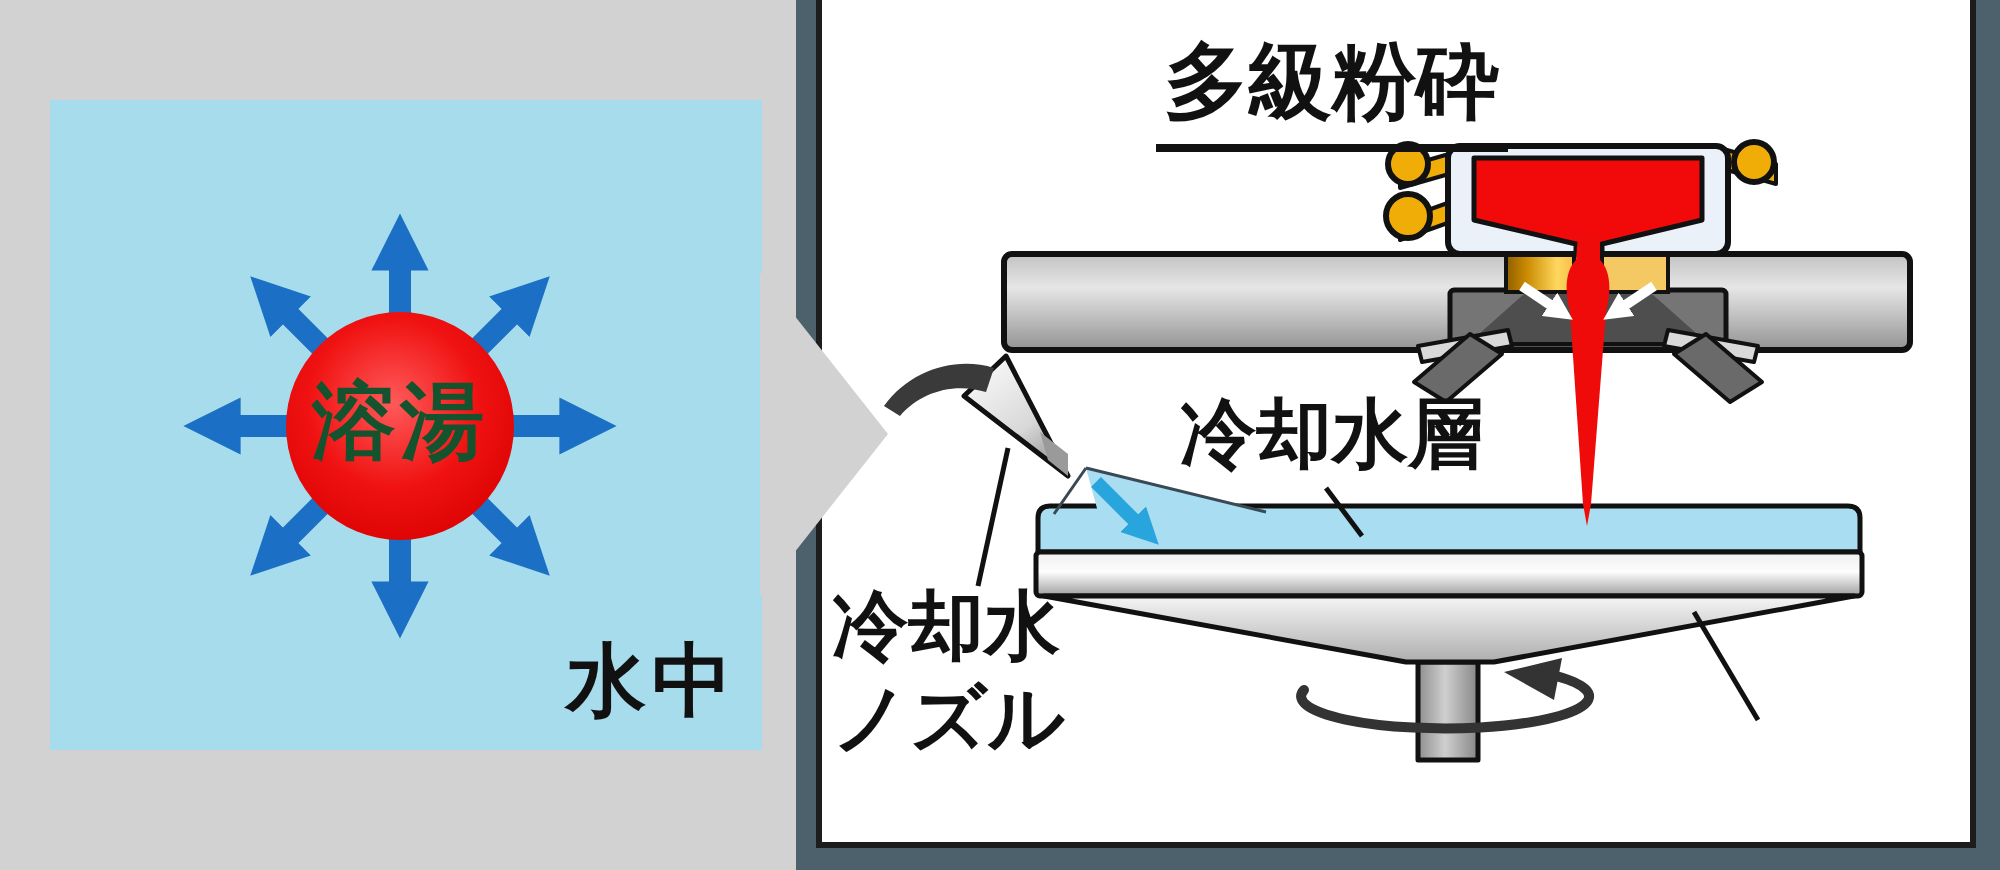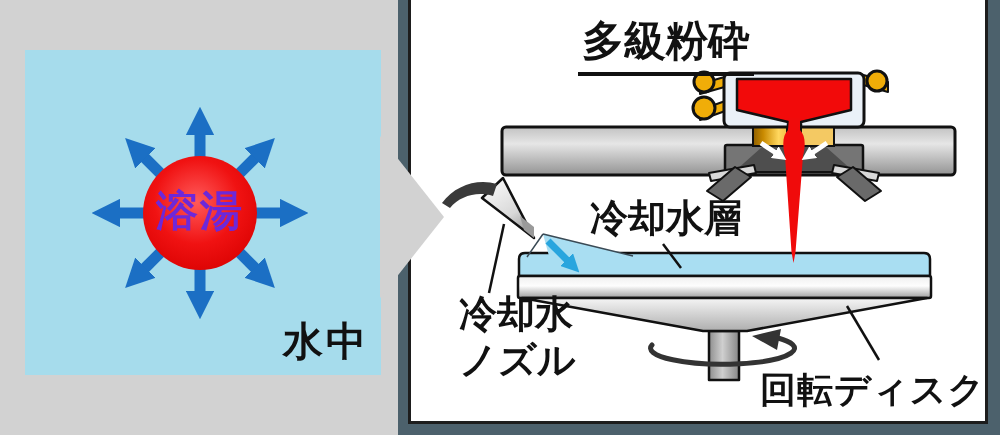--- a/index.html
+++ b/index.html
@@ -1,26 +1,26 @@
 <!DOCTYPE html>
 <html><head>
 <meta charset="utf-8">
 <style>
   html,body{margin:0;padding:0;background:#d2d2d2;}
   .stage{position:relative;width:1000px;height:435px;background:#d2d2d2;overflow:hidden;
          font-family:"Liberation Sans","DejaVu Sans",sans-serif;}
   .stage svg{position:absolute;left:0;top:0;z-index:1;}
   .label{position:absolute;z-index:2;font-weight:bold;color:#111;line-height:1.15;white-space:pre-line;}
-  .lbl-yoto{left:156px;top:187px;font-size:42px;color:#6d28d9;letter-spacing:2px;}
+  .lbl-yoto{left:156px;top:187px;font-size:42px;color:#14532d;letter-spacing:2px;}
   .lbl-suichu{left:283px;top:318px;font-size:40px;letter-spacing:3px;text-align:center;}
   .title-wrap{position:absolute;left:411px;top:13px;width:510px;text-align:center;z-index:2;}
   .title-wrap span{display:inline-block;font-weight:bold;font-size:42px;color:#111;
                    border-bottom:4px solid #111;padding:0 4px 3px;}
   .lbl-waterlayer{left:566px;top:197px;font-size:38px;margin-left:24px;}
-  .lbl-nozzle{left:416px;top:291px;font-size:38px;line-height:1.22;margin-left:43px;}
+  .lbl-nozzle{left:416px;top:291px;font-size:38px;line-height:1.22;}
   .lbl-disk{left:760px;top:369px;font-size:36px;letter-spacing:1px;}
 </style>
 </head>
 <body>
 
 <div class="stage">
 
   <svg width="1000" height="435" viewBox="0 0 1000 435">
     <defs>
       <radialGradient id="gDrop" cx="47%" cy="40%" r="62%">
@@ -161,14 +161,13 @@
 
   <div class="label lbl-yoto">溶湯</div>
   <div class="label lbl-suichu">水中</div>
 
   <div class="title-wrap">
     <span>多級粉砕</span>
   </div>
   <div class="label lbl-waterlayer">冷却水層</div>
   <div class="label lbl-nozzle">冷却水
 ノズル</div>
-  <div class="label lbl-disk">回転ディスク</div>
 </div>
 
 </body></html>

